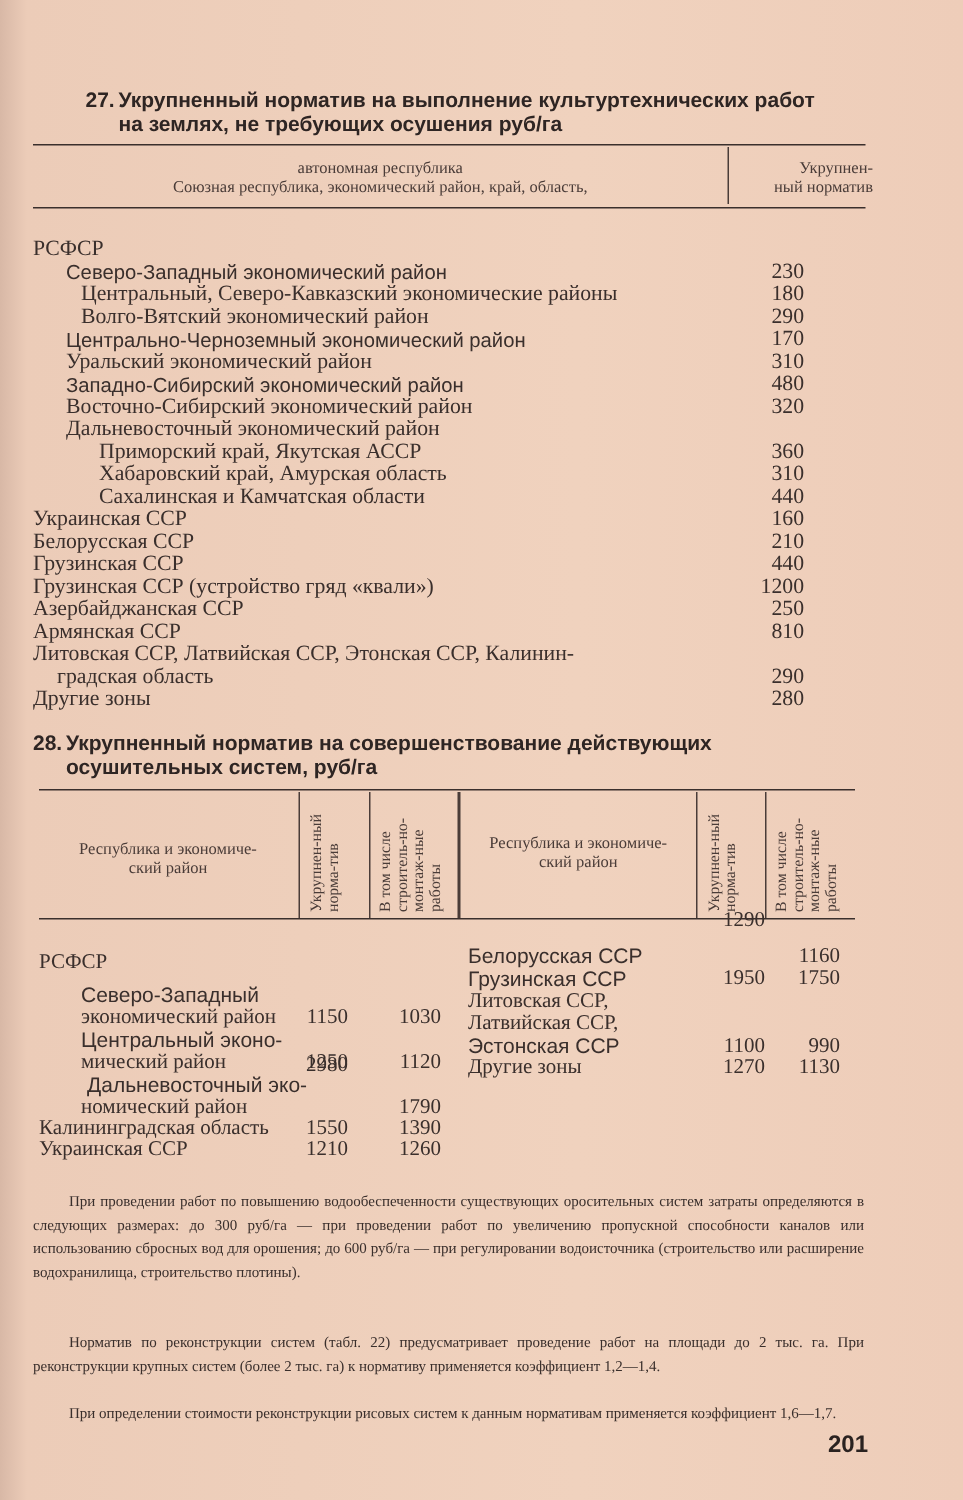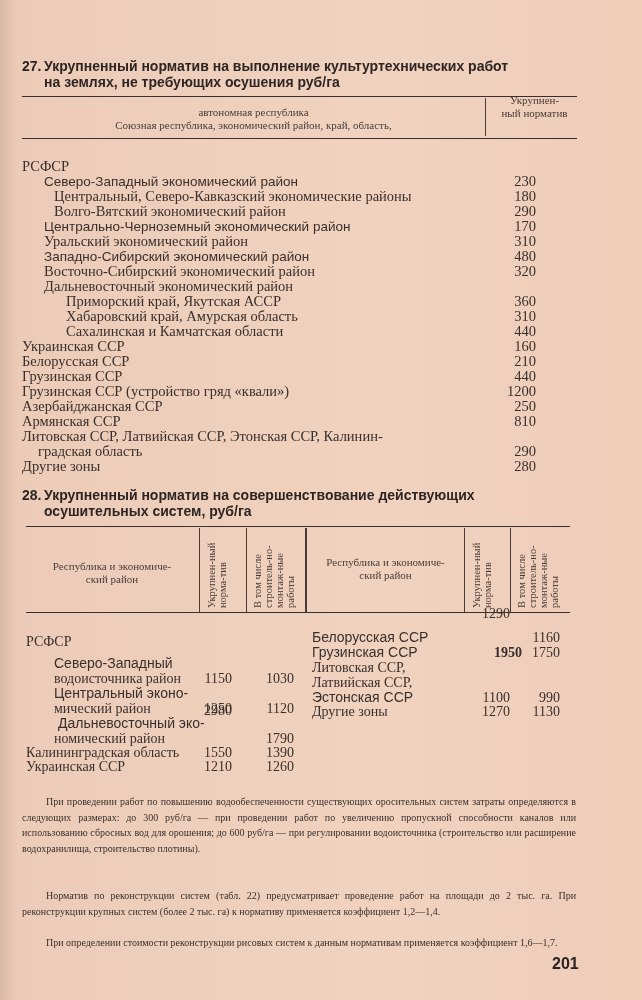--- a/index.html
+++ b/index.html
@@ -44,32 +44,32 @@
     .pageno {
       position: absolute; left: 530px; top: 955px; font-weight: bold; font-size: 16px;
       font-family: "Liberation Sans", "DejaVu Sans", sans-serif; color: #2a2220;
     }
   </style>
 </head>
 <body>
 
 <div class="page">
 
-  <div class="tbl-title" style="top:58px;">
+  <div class="tbl-title" style="top:58px;margin-left:35px;">
     <span class="num">27.</span><span>Укрупненный норматив на выполнение культуртехнических работ</span>
     <span class="line2">на землях, не требующих осушения руб/га</span>
   </div>
 
   <div class="rule" style="top:96px; left:0; width:555px;"></div>
   <div class="vrule" style="top:98px; left:463px; height:38px;"></div>
   <div class="hdr-text" style="top:106px; left:0; width:463px;">
     <div>автономная республика</div>
     <div>Союзная республика, экономический район, край, область,</div>
   </div>
-  <div class="hdr-text" style="top:94px; left:465px; width:95px;">
+  <div class="hdr-text" style="top:106px; left:465px; width:95px;text-align:right;">
     <div>Укрупнен-</div>
     <div>ный норматив</div>
   </div>
   <div class="rule" style="top:138px; left:0; width:555px;"></div>
 
   <div>
     <div class="row" style="top:159px;">
         <span class="lbl" style="left:0;">РСФСР</span>
         <span class="val"></span>
       </div>
@@ -180,21 +180,21 @@
   </div>
   <div class="vtext" style="top:532px; left:449px; height:76px; width:36px;">Укрупнен-ный норма-тив</div>
   <div class="vtext" style="top:532px; left:494px; height:76px; width:48px;">В том числе строитель-но-монтаж-ные работы</div>
 
   <div class="rule" style="top:612px; left:4px; width:544px;"></div>
 
   <div>
     <div class="t2" style="top:634px; left:4px;">РСФСР</div>
 
     <div class="t2 bold" style="top:656px; left:32px;">Северо-Западный</div>
-    <div class="t2" style="top:671px; left:32px;">водоисточника район</div>
+    <div class="t2" style="top:671px; left:32px;">экономический район</div>
     <div class="t2num" style="top:671px; left:170px;">1150</div>
     <div class="t2num" style="top:671px; left:232px;">1030</div>
 
     <div class="t2 bold" style="top:686px; left:32px;">Центральный  эконо-</div>
     <div class="t2" style="top:701px; left:32px;">мический район</div>
     <div class="t2num" style="top:701px; left:170px;">1250</div>
     <div class="t2num" style="top:701px; left:232px;">1120</div>
 
     <div class="t2 bold" style="top:716px; left:36px;">Дальневосточный эко-</div>
     <div class="t2" style="top:731px; left:32px;">номический район</div>
@@ -209,21 +209,21 @@
     <div class="t2num" style="top:759px; left:170px;">1210</div>
     <div class="t2num" style="top:759px; left:232px;">1260</div>
   </div>
 
   <div>
     <div class="t2 bold" style="top:630px; left:290px;">Белорусская ССР</div>
     <div class="t2num" style="top:606px; left:448px;">1290</div>
     <div class="t2num" style="top:630px; left:498px;">1160</div>
 
     <div class="t2 bold" style="top:645px; left:290px;">Грузинская ССР</div>
-    <div class="t2num" style="top:645px; left:460px;font-weight:bold;">1950</div>
+    <div class="t2num" style="top:645px; left:448px;">1950</div>
     <div class="t2num" style="top:645px; left:498px;">1750</div>
 
     <div class="t2" style="top:660px; left:290px;">Литовская ССР,</div>
     <div class="t2" style="top:675px; left:290px;">Латвийская ССР,</div>
 
     <div class="t2 bold" style="top:690px; left:290px;">Эстонская ССР</div>
     <div class="t2num" style="top:690px; left:448px;">1100</div>
     <div class="t2num" style="top:690px; left:498px;">990</div>
 
     <div class="t2" style="top:704px; left:290px;">Другие зоны</div>

